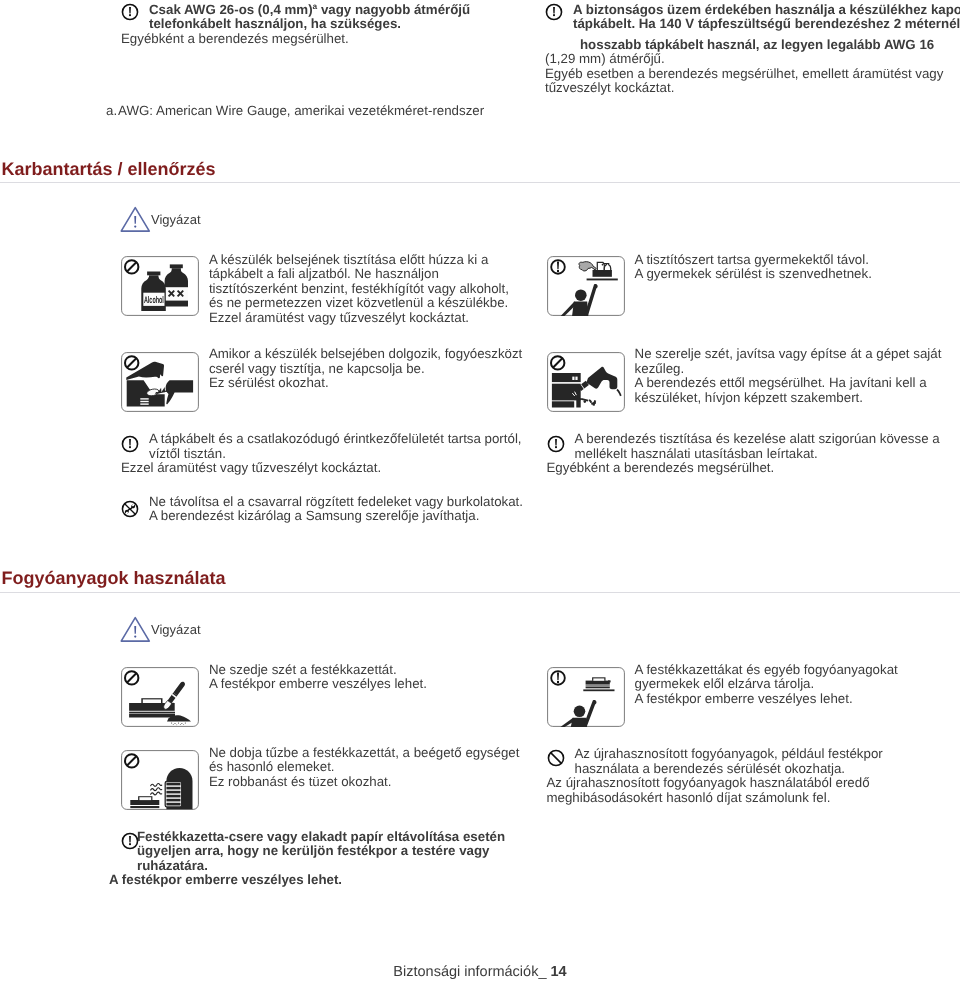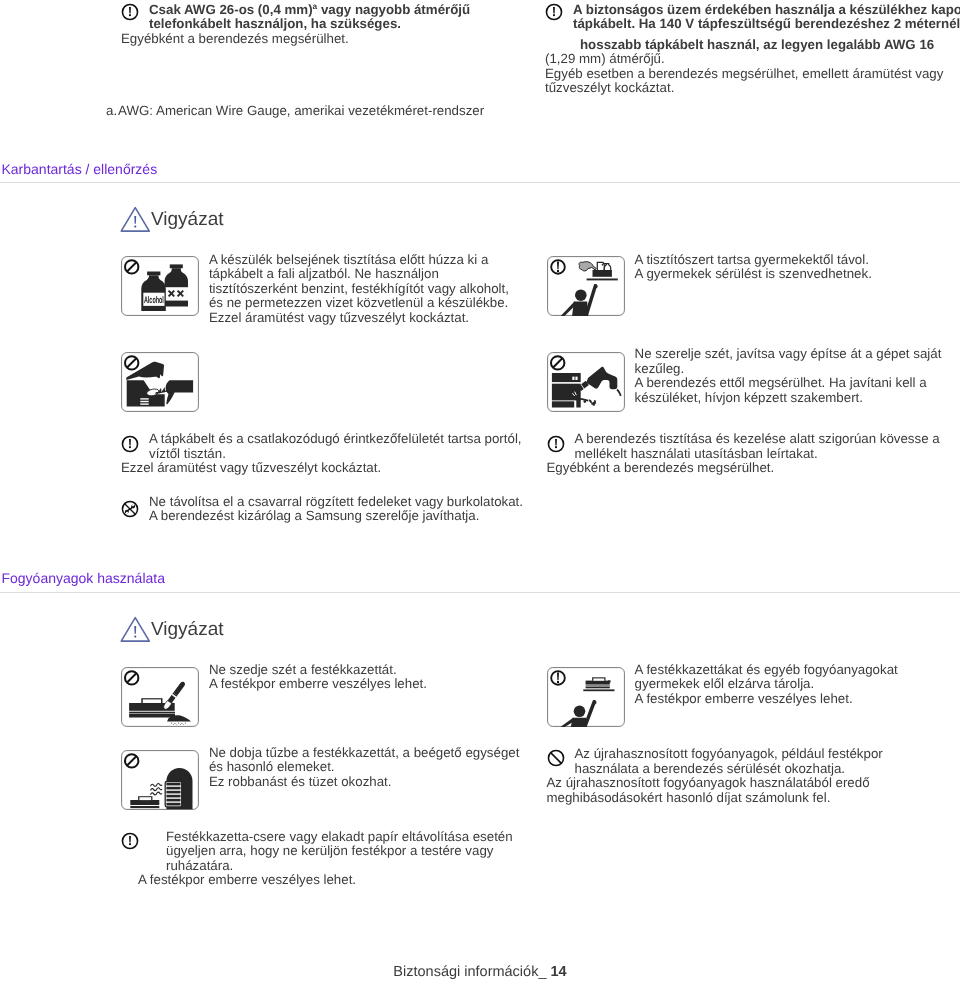--- a/index.html
+++ b/index.html
@@ -26,34 +26,34 @@
   .note div { white-space:nowrap; }
   sup.fnmark { font-size:8.3px; vertical-align:super; line-height:0; }
 
   
   .footnote { position:absolute; white-space:nowrap; }
   .footnote .mk { display:inline-block; width:12.1px; }
 
   
   .sec-title {
     position:absolute;
-    color:#6d28d9;
-    font-size:14px;
-    font-weight:normal;
+    color:#7f1d1d;
+    font-size:18px;
+    font-weight:bold;
     line-height:19.5px;
     white-space:nowrap;
   }
   .sec-rule { position:absolute; height:1px; background:#dcdce1; left:0; width:960px; }
 
   
   .caution { position:absolute; }
   .caution .tri { position:absolute; left:0; top:0; }
   .caution .lab {
     position:absolute; left:31.0px; top:5.0px;
-    font-size:19px; color:#3c3c3c; white-space:nowrap; line-height:18px;
+    font-size:13px; color:#3c3c3c; white-space:nowrap; line-height:18px;
   }
 
   
   .item { position:absolute; }
   .item .boxic { position:absolute; left:0; top:0; line-height:0; }
   .item .inlic { position:absolute; left:0; top:3.2px; width:18px; height:18px; }
 </style>
 </head>
 <body>
 
@@ -217,20 +217,25 @@
 <ellipse cx="31.9" cy="40.4" rx="6.2" ry="3.2" transform="rotate(-12 31.9 40.4)" fill="#fbfbfb" stroke="#262626" stroke-width="0.85"></ellipse>
 
 <g fill="#262626">
   <path d="M34.1,42.0 l8.4,-1.6 l-7.5,-0.5 Z"></path>
   <path d="M36.4,41.3 l3.7,-5.6 l0.4,5.2 Z"></path>
   <path d="M40.0,40.7 l3.7,-5.6 l0.4,5.2 Z"></path>
   <path d="M43.6,40.1 l3.7,-5.6 l0.4,5.2 Z"></path>
 </g>
         </svg></span>
 </div>
+<div class="item txt" style="left:208.9px;top:347px;">
+  <div>Amikor a készülék belsejében dolgozik, fogyóeszközt</div>
+  <div>cserél vagy tisztítja, ne kapcsolja be.</div>
+  <div>Ez sérülést okozhat.</div>
+</div>
 <div class="item" style="left:546.8px;top:351.7px;">
   <span class="boxic"><svg class="bxsvg" width="78" height="60" viewBox="0 0 78 60">
           <rect x="0.6" y="0.6" width="76.8" height="58.8" rx="5.2" ry="5.2" fill="#fff" stroke="#7b7b7b" stroke-width="1.0"></rect>
           <g stroke="#131313" fill="none" stroke-width="2.0">
             <circle cx="10.7" cy="10.9" r="6.7"></circle>
             <line x1="5.85" y1="15.75" x2="15.55" y2="6.05"></line>
           </g>
 <g fill="#262626">
   <rect x="4.9" y="21.0" width="28.8" height="9.1"></rect>
   <rect x="4.9" y="31.7" width="28.8" height="16.7"></rect>
@@ -457,21 +462,21 @@
     <div>meghibásodásokért hasonló díjat számolunk fel.</div>
   </div>
 </div>
 <div class="item" style="left:121.3px;top:829px;">
   <span class="inlic"><svg width="18" height="18" viewBox="0 0 18 18">
           <circle cx="9" cy="9" r="7.55" fill="none" stroke="#101010" stroke-width="1.6"></circle>
           <path d="M8.05,4.1 h1.9 l-0.37,6.3 h-1.16 Z" fill="#101010"></path>
           <rect x="8.05" y="11.2" width="1.9" height="1.9" fill="#101010"></rect>
         </svg></span>
 </div>
-<div class="item txt" style="left:166px;top:829.5px;">
+<div class="item txt" style="left:137px;top:829.5px;font-weight:bold;">
   <div>Festékkazetta-csere vagy elakadt papír eltávolítása esetén</div>
   <div>ügyeljen arra, hogy ne kerüljön festékpor a testére vagy</div>
   <div>ruházatára.</div>
   <div style="margin-left:-28px;">
     <div>A festékpor emberre veszélyes lehet.</div>
   </div>
 </div>
 <div class="footer" style="position:absolute;left:0;top:964.8px;width:960px;text-align:center;white-space:nowrap;font-size:14.5px;line-height:15px;"><span>Biztonsági információk_ </span><span style="font-weight:bold;">14</span></div>
 </div>
 

